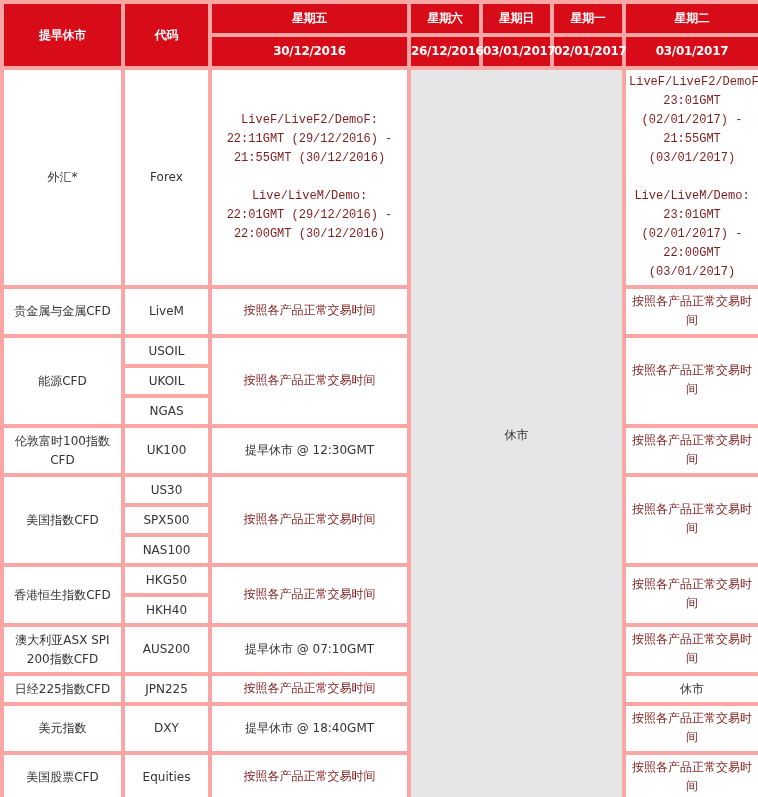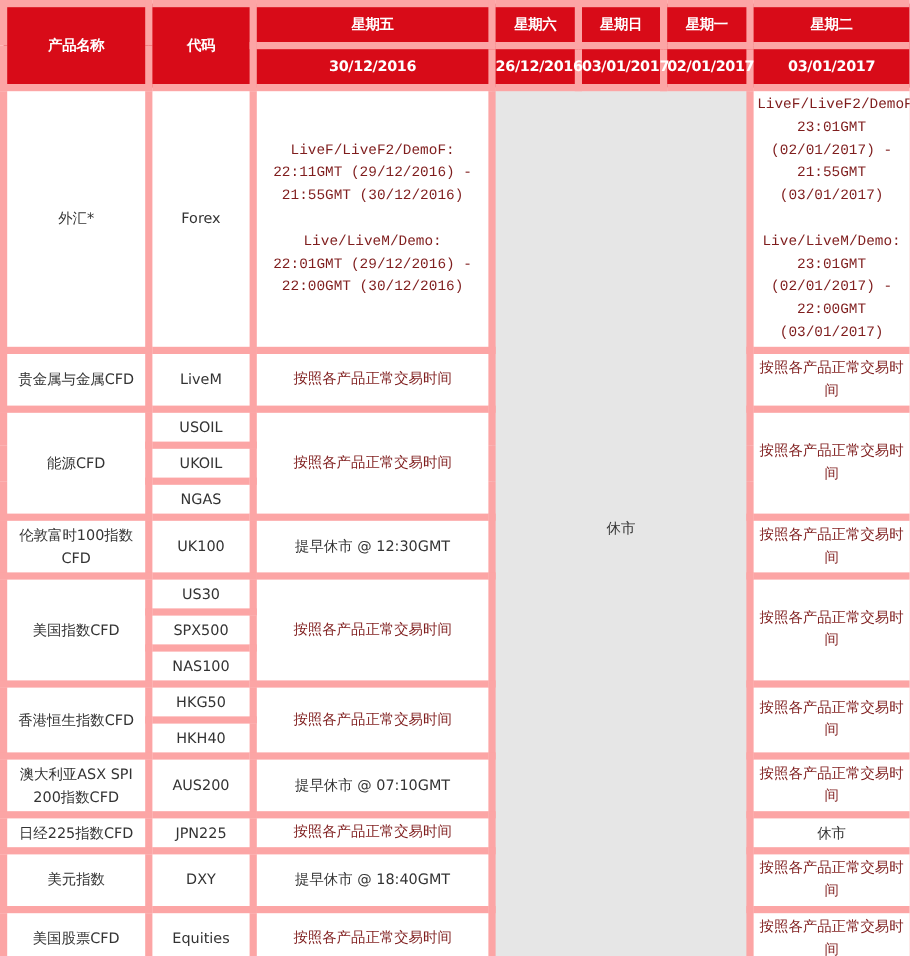--- a/index.html
+++ b/index.html
@@ -1,18 +1,18 @@
 <!DOCTYPE html>
 <html><head>
 <meta charset="utf-8">
 <style>
   html, body { margin: 0; padding: 0; background: #ffffff; }
   body { width: 758px; height: 797px; overflow: hidden; font-family: "DejaVu Sans", "Liberation Sans", sans-serif; }
   table { border-collapse: collapse; table-layout: fixed; width: 758px; font-size: 12px; }
-  td, th { border: 6px solid #fca5a5; text-align: center; vertical-align: middle; padding: 0 3px; line-height: 19px; color: #333333; }
+  td, th { border: 4px solid #fca5a5; text-align: center; vertical-align: middle; padding: 0 3px; line-height: 19px; color: #333333; }
   th { background: #d80b18; color: #ffffff; font-weight: bold; font-size: 12px; height: 29px; padding: 0; white-space: nowrap; letter-spacing: -0.3px; }
   .blue { color: #7f1d1d; font-family: Liberation Mono, monospace; }
   .closed { background: #e6e6e6; color: #333333; }
   .para { display: block; }
   .gap { display: block; height: 19px; }
 </style>
 </head>
 <body>
 
 <table>
@@ -20,21 +20,21 @@
     <col style="width:121px">
       <col style="width:87px">
       <col style="width:199px">
     <col style="width:72px">
       <col style="width:71px">
       <col style="width:72px">
       <col style="width:136px">
   </colgroup>
   <thead>
     <tr>
-      <th rowspan="2">产品名称</th>
+      <th rowspan="2">提早休市</th>
       <th rowspan="2">代码</th>
       <th>星期五</th>
       <th>星期六</th>
       <th>星期日</th>
       <th>星期一</th>
       <th>星期二</th>
     </tr>
     <tr>
       <th>30/12/2016</th>
       <th>26/12/2016</th>

